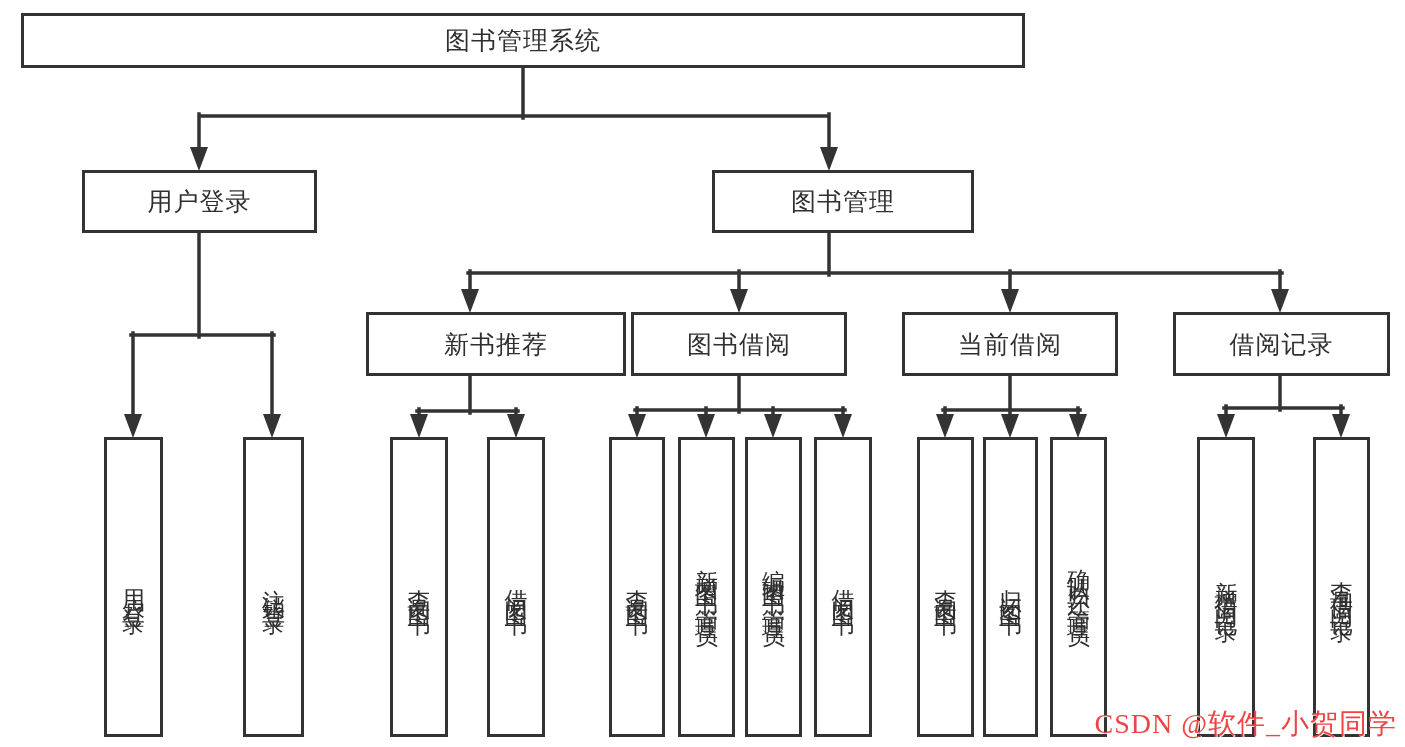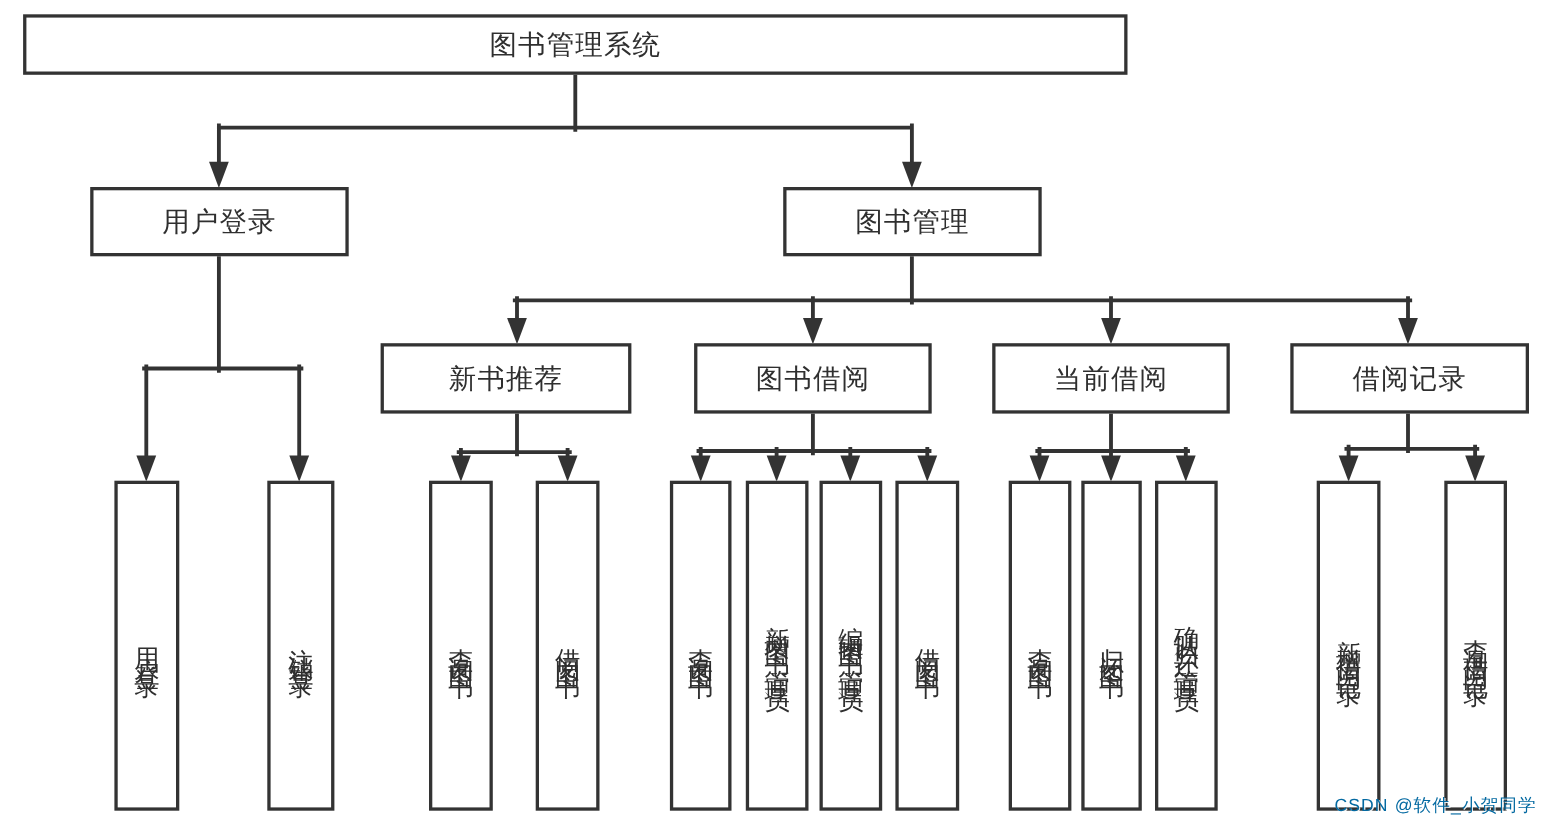--- a/index.html
+++ b/index.html
@@ -2,21 +2,21 @@
 <html><head>
 <meta charset="utf-8">
 <style>
   html, body { margin: 0; padding: 0; background: #ffffff; }
   .canvas {
     position: relative;
     width: 1405px;
     height: 747px;
     background: #ffffff;
     overflow: hidden;
-    font-family: Liberation Sans, sans-serif;
+    font-family: Liberation Serif, serif;
     color: #2f2f2f;
   }
   .connectors {
     position: absolute;
     inset: 0;
     width: 1405px;
     height: 747px;
   }
   .node {
     position: absolute;
@@ -38,22 +38,22 @@
     writing-mode: vertical-rl;
     text-orientation: mixed;
     font-size: 23px;
     letter-spacing: 8px;
     line-height: 1;
     color: #2f2f2f;
   }
   
   .n-root        { left: 21px;   top: 13px;  width: 1004px; height: 55px; }
   .n-userlogin   { left: 82px;   top: 170px; width: 235px;  height: 63px; }
-  .n-bookmgmt    { left: 712px;  top: 170px; width: 235px;  height: 63px; }
-  .n-newbook     { left: 346px;  top: 312px; width: 228px;  height: 64px; justify-content: center; }
+  .n-bookmgmt    { left: 712px;  top: 170px; width: 262px;  height: 63px; }
+  .n-newbook     { left: 366px;  top: 312px; width: 260px;  height: 64px; justify-content: center; }
   .n-bookborrow  { left: 631px;  top: 312px; width: 216px;  height: 64px; }
   .n-curborrow   { left: 902px;  top: 312px; width: 216px;  height: 64px; }
   .n-borrowrec   { left: 1173px; top: 312px; width: 217px;  height: 64px; }
   .leaf          { top: 437px; height: 300px; }
   .l1  { left: 104px;  width: 59px; }
   .l2  { left: 243px;  width: 61px; }
   .l3  { left: 390px;  width: 58px; }
   .l4  { left: 487px;  width: 58px; }
   .l5  { left: 609px;  width: 56px; }
   .l6  { left: 678px;  width: 57px; }
@@ -61,23 +61,23 @@
   .l8  { left: 814px;  width: 58px; }
   .l9  { left: 917px;  width: 57px; }
   .l10 { left: 983px;  width: 55px; }
   .l11 { left: 1050px; width: 57px; }
   .l12 { left: 1197px; width: 58px; }
   .l13 { left: 1313px; width: 57px; }
   .watermark {
     position: absolute;
     right: 8px;
     bottom: 4px;
-    font-size: 16px;
+    font-size: 28px;
     letter-spacing: 1px;
-    color: #0369a1;
+    color: #ef4444;
     text-shadow: 1px 1px 0 rgba(255,255,255,0.9);
     white-space: nowrap;
   }
 </style>
 </head>
 <body>
 
 <div class="canvas">
 
   <svg class="connectors" viewBox="0 0 1405 747" xmlns="http://www.w3.org/2000/svg">

